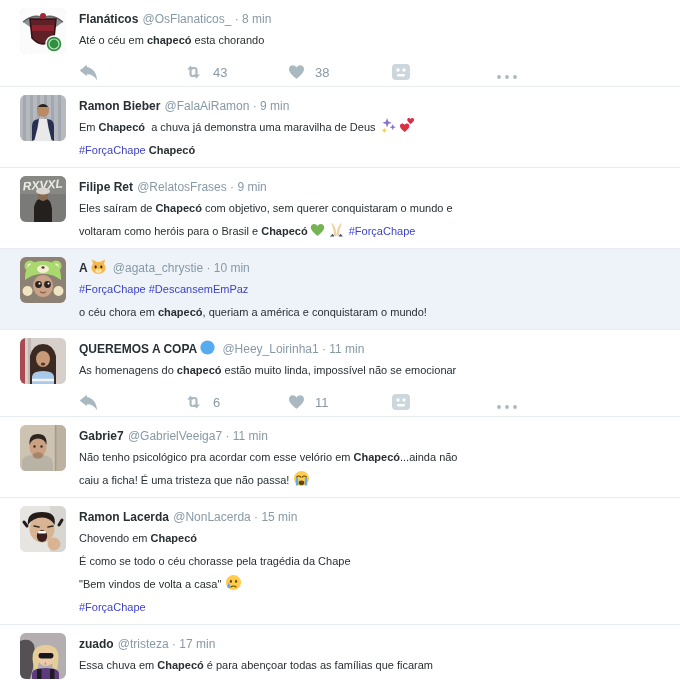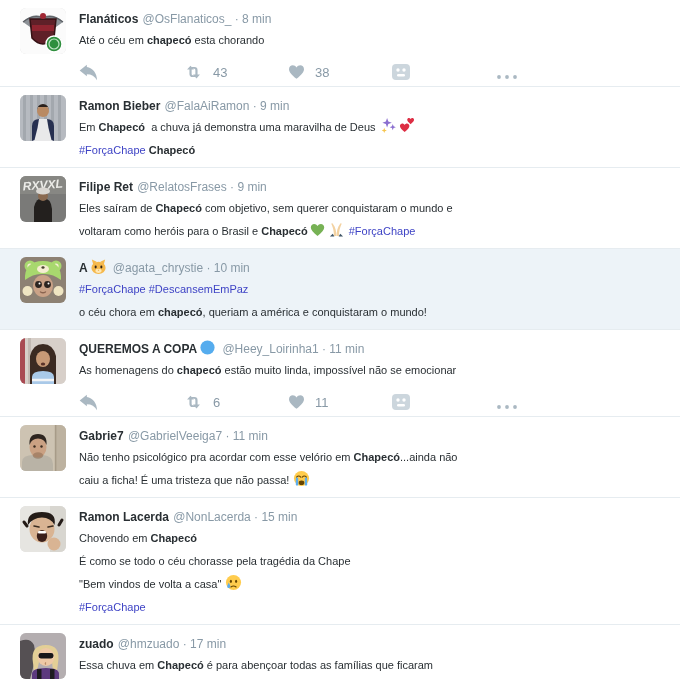--- a/index.html
+++ b/index.html
@@ -349,21 +349,21 @@
           <path d="M13 30 q-3 -18 13 -18 q15 0 12 18 l-1 8 h-4 l-1 -9 q-9 4.5 -13 0 l-2 9 h-3 Z" fill="#e3cf96"></path>
           <ellipse cx="26" cy="24" rx="8.5" ry="9" fill="#eec9a6"></ellipse>
           <rect x="18.5" y="20" width="15" height="5.5" rx="2.4" fill="#17171a"></rect>
           <path d="M26 29.5 q-1.5 1 0 2" stroke="#b98a63" stroke-width="1.2" fill="none"></path>
           <path d="M12 46 v-5 q0 -6 14 -6 q13 0 13 6 v5 Z" fill="#5c3a7e"></path>
           <rect x="17" y="36" width="4.5" height="10" fill="#1e1c20"></rect>
           <rect x="30" y="36" width="4.5" height="10" fill="#1e1c20"></rect>
         </svg>
       </span>
       <div class="content">
-        <div class="name-line"><span class="display-name">zuado</span> <span class="meta">@hmzuado</span><span class="meta"> · 17 min</span></div>
+        <div class="name-line"><span class="display-name">zuado</span> <span class="meta">@tristeza</span><span class="meta"> · 17 min</span></div>
         <div class="tweet-text">
           <span class="line"><span class="seg-n">Essa chuva em </span><span class="seg-b">Chapecó</span><span class="seg-n"> é para abençoar todas as famílias que ficaram</span></span>
           <span class="line"><span class="seg-n">desamparadas </span><span class="emoji"><svg viewBox="0 0 36 36">
                 <path d="M17.8 32 C17.8 24 16.5 14 9.8 5.5 C8.8 4.2 6.8 5.2 7.4 6.8 C10.5 14 12.5 20 12.8 32 Z" fill="#f7dfc6"></path>
                 <path d="M18.2 32 C18.2 24 19.5 14 26.2 5.5 C27.2 4.2 29.2 5.2 28.6 6.8 C25.5 14 23.5 20 23.2 32 Z" fill="#f7dfc6"></path>
                 <path d="M4 33 l6 -6 3.5 6 Z" fill="#3f5566"></path>
                 <path d="M32 33 l-6 -6 -3.5 6 Z" fill="#3f5566"></path>
               </svg></span></span>
         </div>
       </div>

